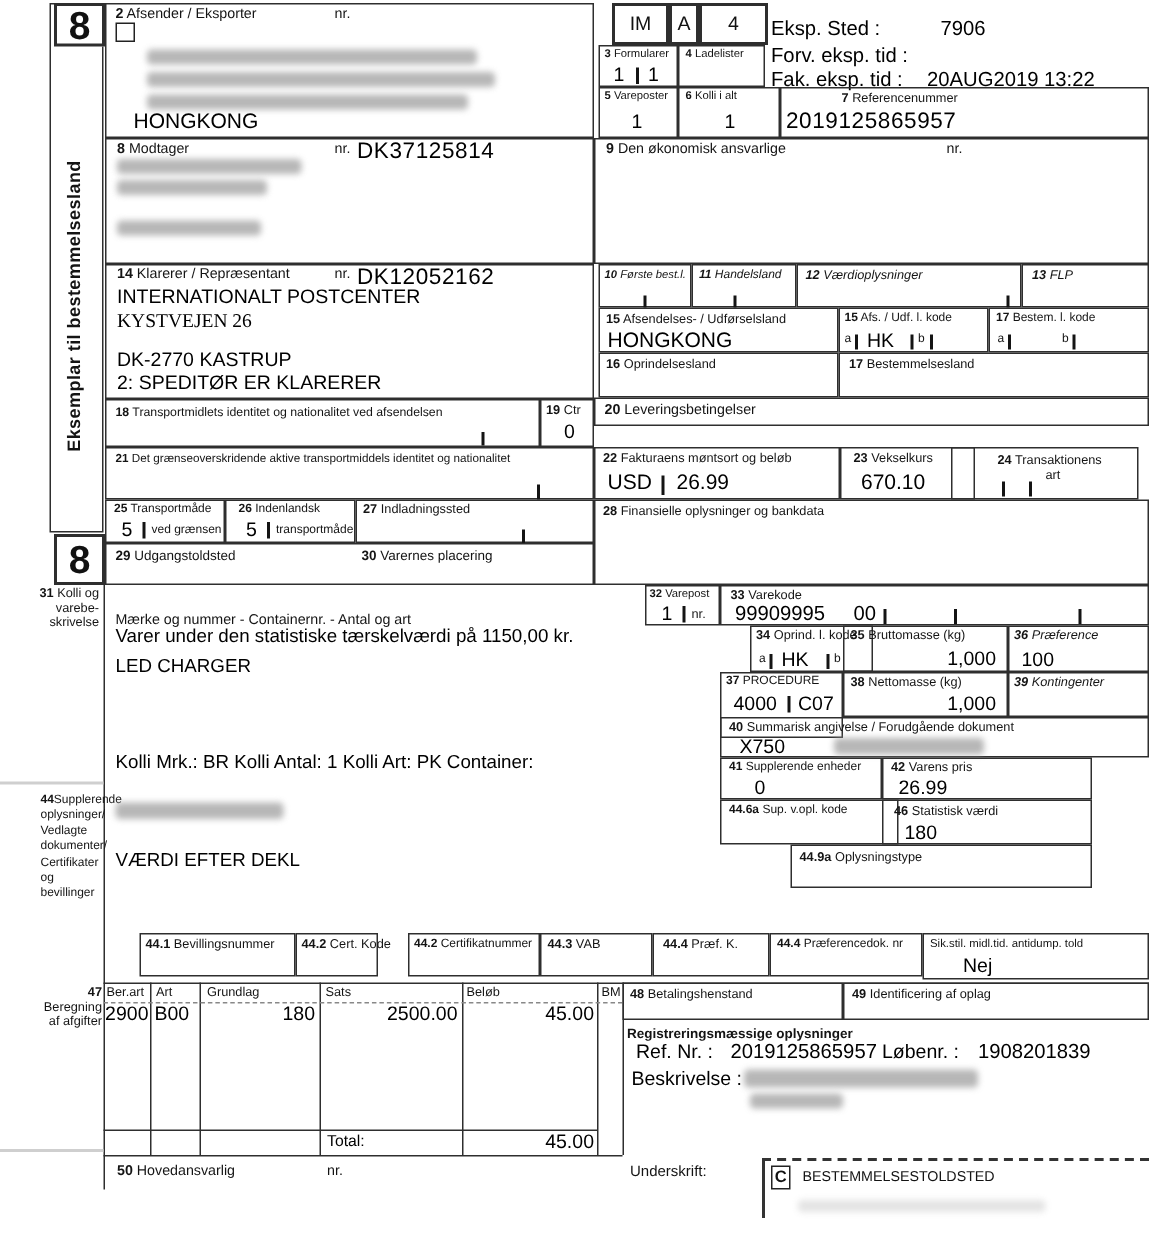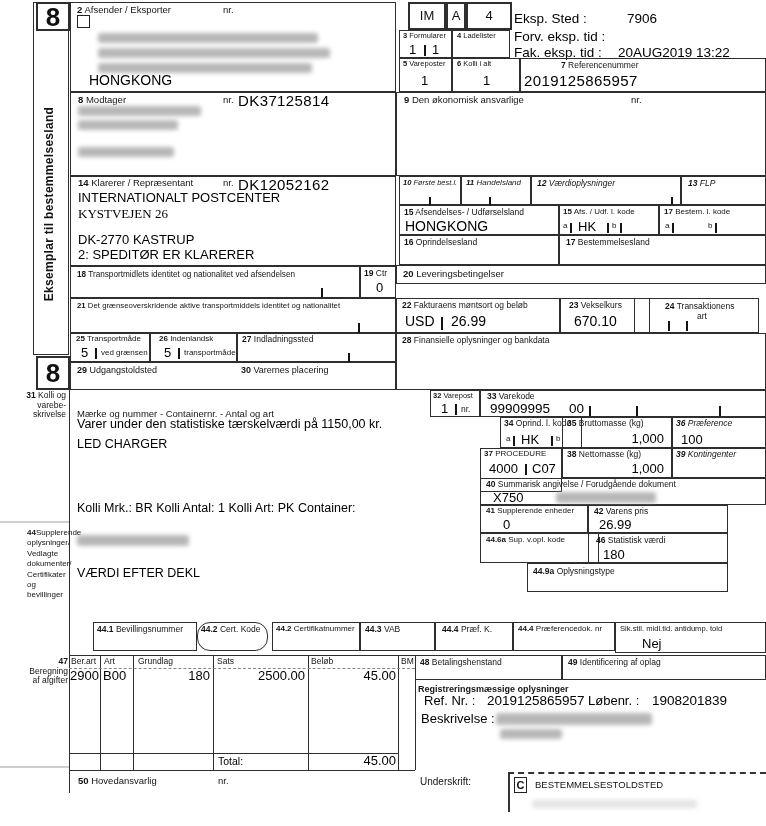--- a/index.html
+++ b/index.html
@@ -289,21 +289,21 @@
     <span class="vl" style="left:14px;top:14px;">180</span>
   </div>
 
   <div class="bx" style="left:527px;top:563px;width:201px;height:29px;">
     <span class="lb lbl s85" style="left:5px;top:3px;"><b>44.9a</b> Oplysningstype</span>
   </div>
 
   <div class="bx" style="left:93px;top:622px;width:104px;height:29px;">
     <span class="lb lbl s85" style="left:3px;top:2px;"><b>44.1</b> Bevillingsnummer</span>
   </div>
-  <div class="bx" style="left:197px;top:622px;width:71px;height:29px;border-radius:13px;">
+  <div class="bx" style="left:197px;top:622px;width:55px;height:29px;">
     <span class="lb lbl s85" style="left:3px;top:2px;"><b>44.2</b> Cert. Kode</span>
   </div>
   <div class="bx" style="left:272px;top:622px;width:88px;height:29px;">
     <span class="lb lbl s8" style="left:3px;top:2px;"><b>44.2</b> Certifikatnummer</span>
   </div>
   <div class="bx" style="left:360px;top:622px;width:75px;height:29px;">
     <span class="lb lbl s85" style="left:4px;top:2px;"><b>44.3</b> VAB</span>
   </div>
   <div class="bx" style="left:435px;top:622px;width:78px;height:29px;">
     <span class="lb lbl s85" style="left:6px;top:2px;"><b>44.4</b> Præf. K.</span>

